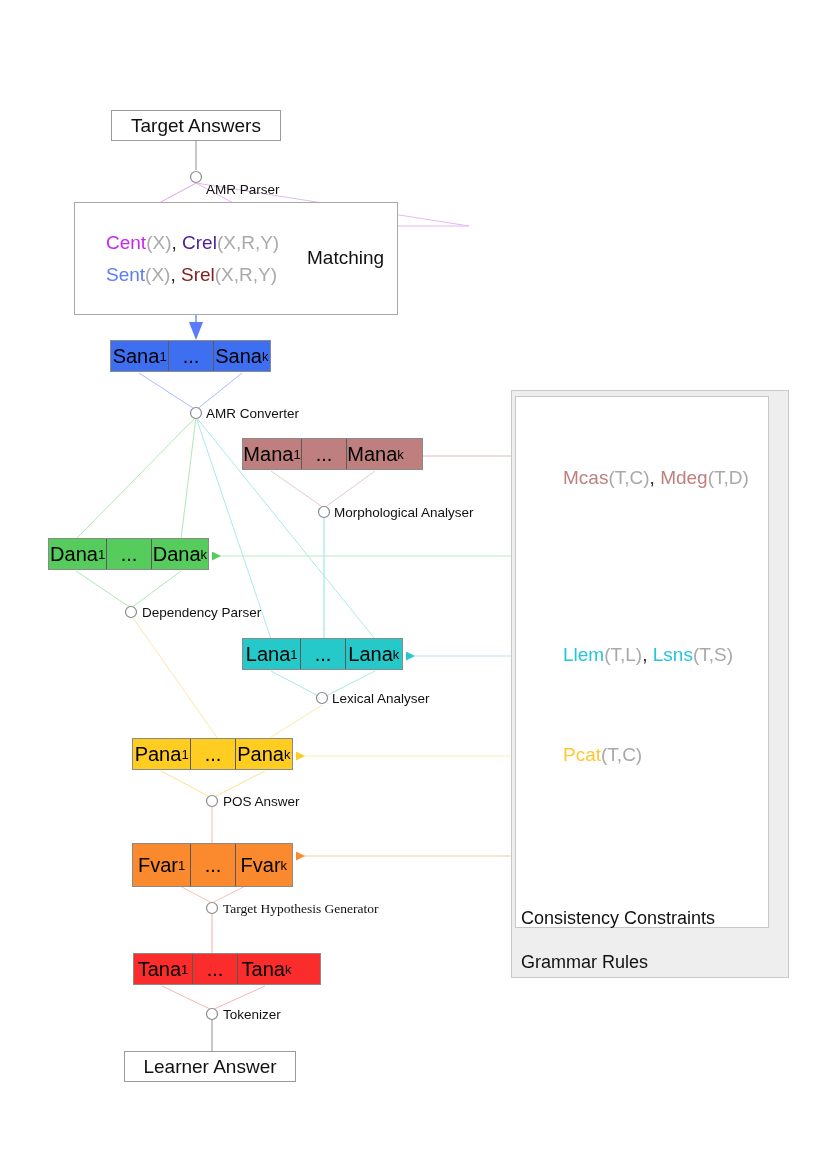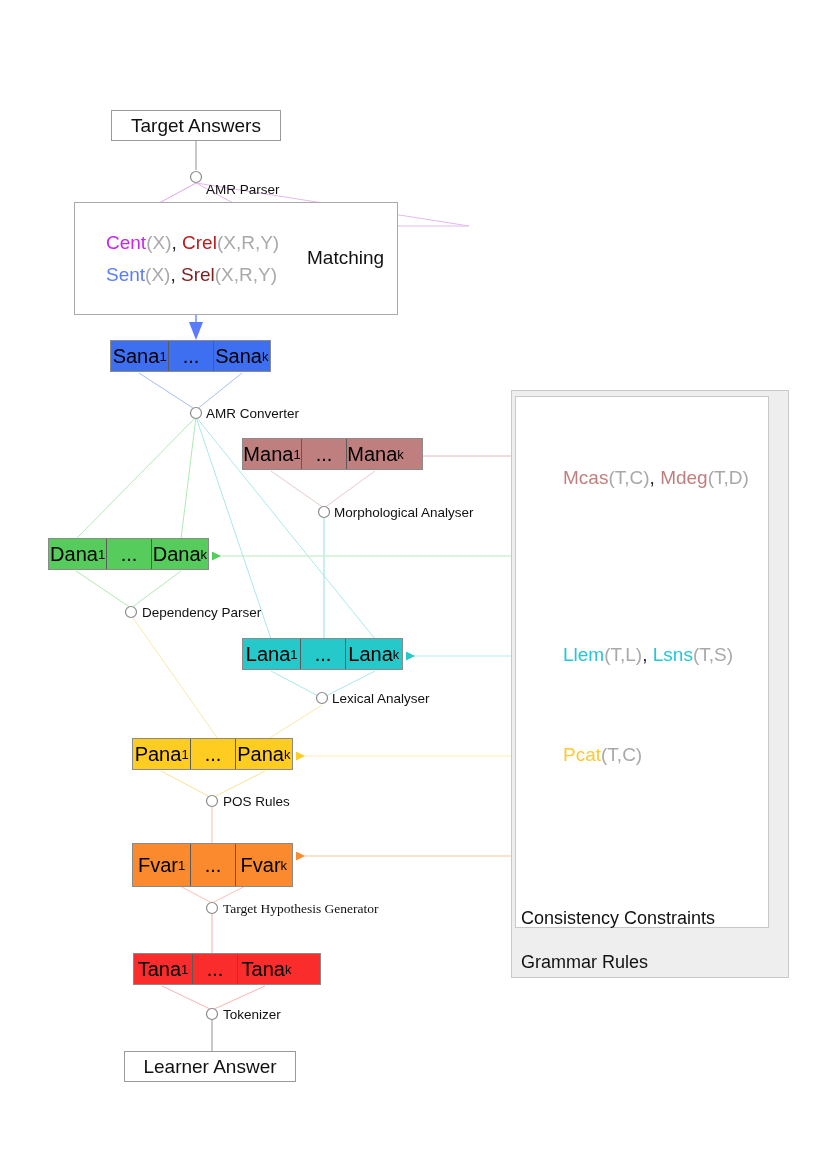--- a/index.html
+++ b/index.html
@@ -140,21 +140,21 @@
 
   <div class="plainbox" style="left:124px;top:1051px;width:172px;height:31px;">
     <span>Learner Answer</span>
   </div>
 
   <div class="panel" style="left:74px;top:202px;width:324px;height:113px;"></div>
 
   <div class="panel-label" style="left:307px;top:247px;">Matching</div>
 
   <div class="pred-line" style="left:106px;top:232px;">
-    <span style="color:#c724f0">Cent</span><span class="arg">(X)</span><span class="comma">, </span><span style="color:#b91c1c">Crel</span><span class="arg">(X,R,Y)</span>
+    <span style="color:#c724f0">Cent</span><span class="arg">(X)</span><span class="comma">, </span><span style="color:#4c1d95">Crel</span><span class="arg">(X,R,Y)</span>
   </div>
 
   <div class="pred-line" style="left:106px;top:264px;">
     <span style="color:#5b7cfa">Sent</span><span class="arg">(X)</span><span class="comma">, </span><span style="color:#7f1d1d">Srel</span><span class="arg">(X,R,Y)</span>
   </div>
 
   <div class="outerpanel" style="left:511px;top:390px;width:278px;height:588px;"></div>
   <div class="innerpanel" style="left:515px;top:396px;width:254px;height:532px;"></div>
   <div class="panel-caption" style="left:521px;top:908px;font-size:18px;">Consistency Constraints</div>
   <div class="panel-caption" style="left:521px;top:952px;font-size:18px;">Grammar Rules</div>
@@ -241,21 +241,21 @@
         <span>Tana</span>
         <span class="sub">k</span>
       </div>
   </div>
 
   <div class="nodelabel" style="left:206px;top:170px;margin-top:12px;">AMR Parser</div>
   <div class="nodelabel" style="left:206px;top:406px;">AMR Converter</div>
   <div class="nodelabel" style="left:334px;top:505px;">Morphological Analyser</div>
   <div class="nodelabel" style="left:142px;top:605px;">Dependency Parser</div>
   <div class="nodelabel" style="left:332px;top:691px;">Lexical Analyser</div>
-  <div class="nodelabel" style="left:223px;top:794px;">POS Rules</div>
+  <div class="nodelabel" style="left:223px;top:794px;">POS Answer</div>
   <div class="nodelabel" style="left:223px;top:901px;font-family:Liberation Serif, serif;">Target Hypothesis Generator</div>
   <div class="nodelabel" style="left:223px;top:1007px;">Tokenizer</div>
 
   <div class="constraint" id="c0" style="left:563px;top:467px;"><span style="color: rgb(192, 127, 127);">Mcas</span><span style="color: rgb(169, 169, 169);">(T,C)</span><span style="color: rgb(34, 34, 34);">, </span><span style="color: rgb(192, 127, 127);">Mdeg</span><span style="color: rgb(169, 169, 169);">(T,D)</span></div>
   <div class="constraint" id="c2" style="left:563px;top:644px;"><span style="color: rgb(34, 200, 216);">Llem</span><span style="color: rgb(169, 169, 169);">(T,L)</span><span style="color: rgb(34, 34, 34);">, </span><span style="color: rgb(34, 200, 216);">Lsns</span><span style="color: rgb(169, 169, 169);">(T,S)</span></div>
   <div class="constraint" id="c3" style="left:563px;top:744px;"><span style="color: rgb(255, 199, 50);">Pcat</span><span style="color: rgb(169, 169, 169);">(T,C)</span></div>
 
 </div>
 
 </body></html>

